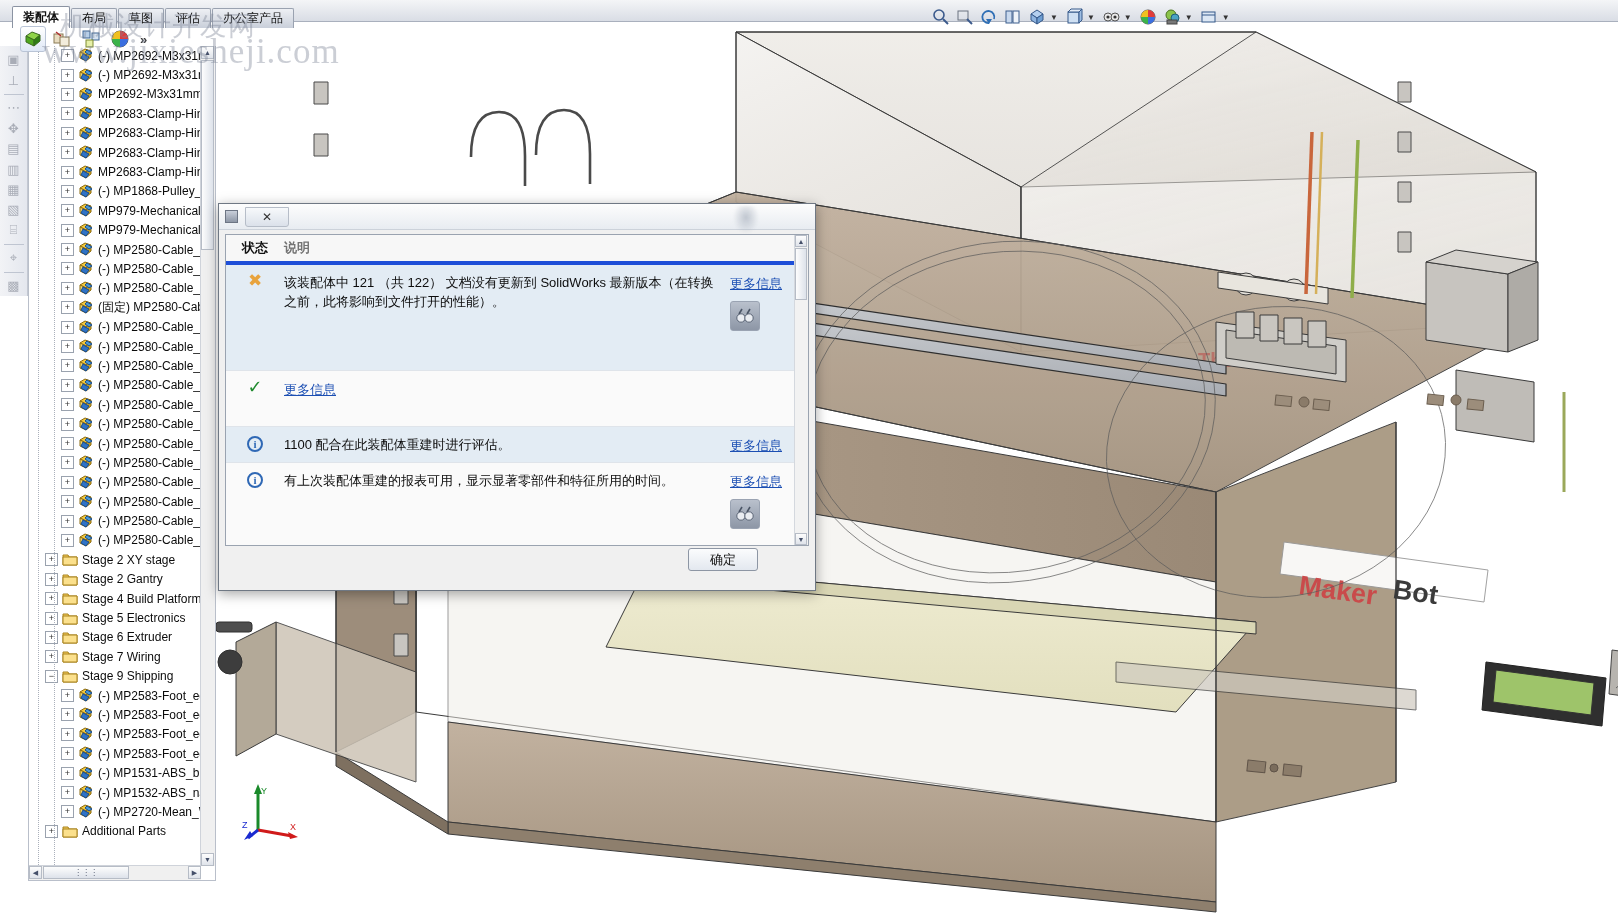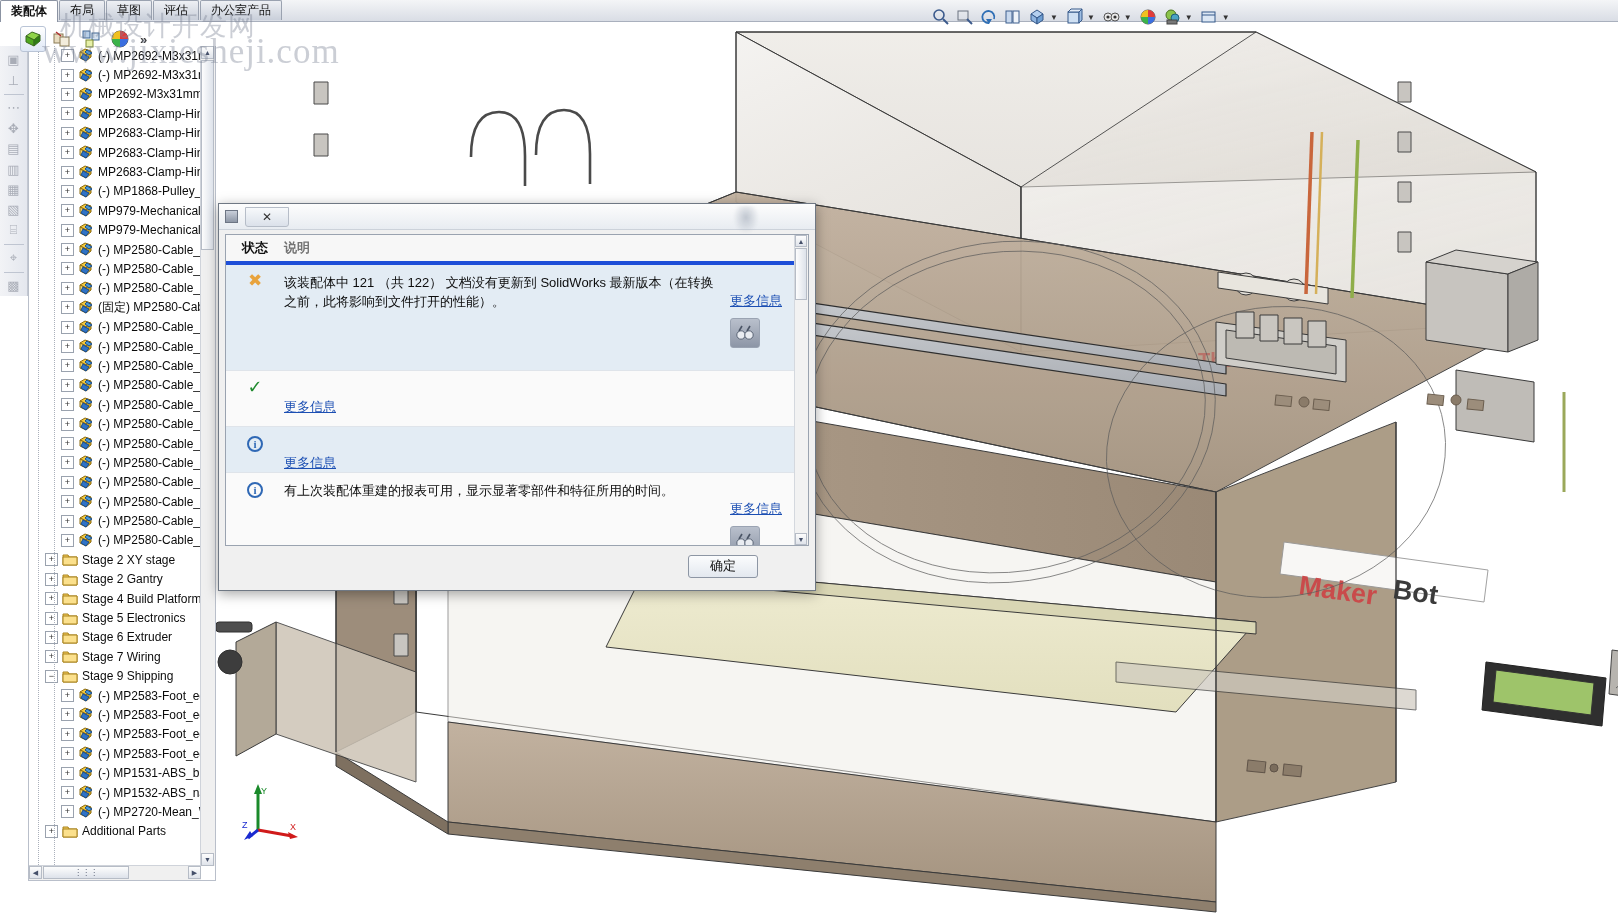--- a/index.html
+++ b/index.html
@@ -12,21 +12,21 @@
   #app{position:absolute;inset:0;background:#ffffff;}
 
   
   #viewport{position:absolute;left:216px;top:22px;right:0;bottom:0;background:#fff;overflow:hidden;}
   #viewport svg{position:absolute;left:0;top:0;}
 
   
   #tabbar{position:absolute;left:0;top:0;width:1618px;height:22px;
     background:linear-gradient(#f4f5f7,#d9dde5);
     border-bottom:1px solid #a9b0bd;box-sizing:border-box;}
-  #tabstrip{position:absolute;left:0;top:0;height:28px;display:flex;}
+  #tabstrip{position:absolute;left:12px;top:0;height:28px;display:flex;align-items:flex-end;}
   .tab{height:20px;line-height:19px;padding:0 10px;margin-right:1px;
     font-size:12px;color:#111;box-sizing:border-box;
     border:1px solid #9aa2b0;border-bottom:none;
     background:linear-gradient(#eef0f4,#c9cfda);
     border-radius:2px 2px 0 0;white-space:nowrap;cursor:default;}
   .tab.active{background:#ffffff;border-color:#8b93a2;height:22px;line-height:21px;font-weight:bold;}
   
   #cmdbar{position:absolute;left:20px;top:24px;height:30px;display:flex;align-items:center;gap:3px;z-index:6;}
   .cmdbtn{width:26px;height:26px;border-radius:3px;display:flex;align-items:center;justify-content:center;
      box-sizing:border-box;cursor:default;}
@@ -101,29 +101,29 @@
   #dlgbody{position:absolute;left:6px;top:30px;right:6px;bottom:44px;
     background:#fff;border:1px solid #9aa3b0;box-sizing:border-box;overflow:hidden;}
   #hdrrow{height:26px;display:flex;align-items:center;background:#f7f7f7;border-bottom:4px solid #1d4ed8;font-weight:bold;}
   #hdrrow .h1{width:58px;text-align:center;font-size:13px;color:#111;}
   #hdrrow .h2{font-size:13px;color:#737373;}
   .msgrow{display:flex;border-bottom:1px solid #dfe4ea;box-sizing:border-box;position:relative;}
   .msgrow.alt{background:#e3ecf4;}
   .msgrow.plain{background:#fafafa;}
   .mstatus{width:58px;flex:none;display:flex;justify-content:center;padding-top:9px;}
   .mtext{flex:1;padding:8px 4px 6px 0;font-size:13px;line-height:19px;color:#0c0c0c;}
-  .mlink{width:78px;flex:none;padding-top:26px;}
+  .mlink{width:78px;flex:none;padding-top:9px;}
   .mlink a{font-size:13px;color:#1c4fb3;text-decoration:underline;cursor:default;}
   .reportbtn{width:30px;height:30px;margin-top:8px;border:1px solid #9aa3b2;border-radius:3px;
     background:linear-gradient(#b9c0cc,#8d96a6);display:flex;align-items:center;justify-content:center;
     box-sizing:border-box;cursor:default;}
 
   #dvsb{position:absolute;right:0;top:0;width:13px;bottom:0;background:#f2f2f2;border-left:1px solid #d4d8de;}
 
-  #dlgfooter{position:absolute;left:6px;right:6px;bottom:6px;height:36px;display:flex;align-items:center;justify-content:flex-end;}
+  #dlgfooter{position:absolute;left:6px;right:6px;bottom:6px;height:36px;display:flex;justify-content:flex-end;}
   #okbtn{width:70px;height:23px;border:1px solid #8d96a4;border-radius:3px;
     background:linear-gradient(#fbfcfd,#e3e8ef);font-size:13px;color:#111;
     display:flex;align-items:center;justify-content:center;margin-right:51px;cursor:default;box-sizing:border-box;}
 
   
   .ico-x{font-size:17px;color:#e8a33d;font-weight:bold;line-height:14px;}
   .ico-check{font-size:18px;color:#1f8a2e;font-weight:bold;line-height:14px;}
   .ico-info{width:16px;height:16px;border-radius:50%;border:2px solid #2f68b5;color:#2f68b5;
      font-size:11px;font-weight:bold;display:flex;align-items:center;justify-content:center;
      font-family:"Liberation Serif",serif;box-sizing:border-box;}
@@ -970,20 +970,21 @@
           <div class="msgrow plain" style="min-height: 56px;">
             <div class="mstatus">
               <span class="ico-check">✓</span>
             </div>
             <div class="mlink"><a>更多信息</a></div>
           </div>
           <div class="msgrow alt" style="min-height: 36px;">
             <div class="mstatus">
               <span class="ico-info">i</span>
             </div>
+            <div class="mtext">1100 配合在此装配体重建时进行评估。</div>
             <div class="mlink"><a>更多信息</a></div>
           </div>
           <div class="msgrow plain" style="min-height: 110px;">
             <div class="mstatus">
               <span class="ico-info">i</span>
             </div>
             <div class="mtext">有上次装配体重建的报表可用，显示显著零部件和特征所用的时间。</div>
             <div class="mlink"><a>更多信息</a><div class="reportbtn">
                 <svg width="20" height="18" viewBox="0 0 20 18">
   <circle cx="6" cy="11" r="4.2" fill="#e9ecf1" stroke="#5a6475"></circle>

